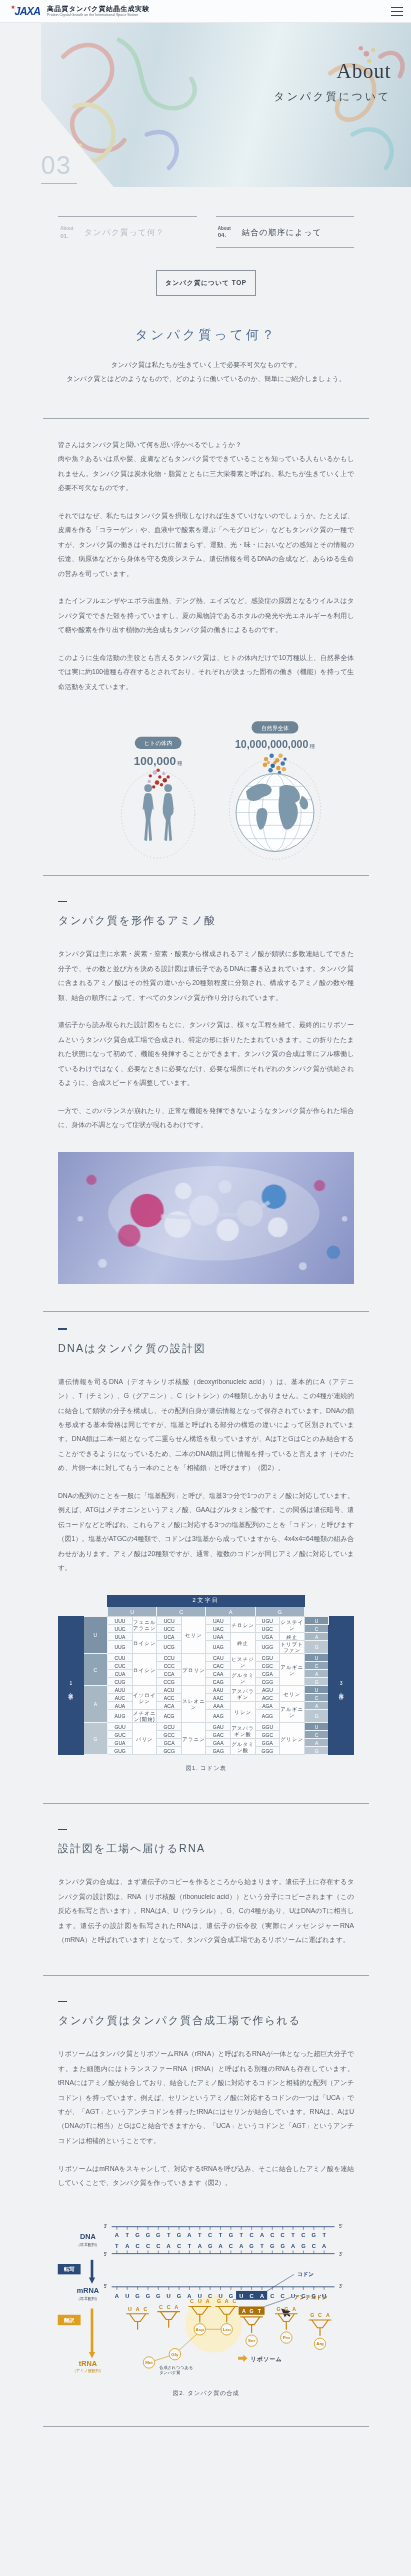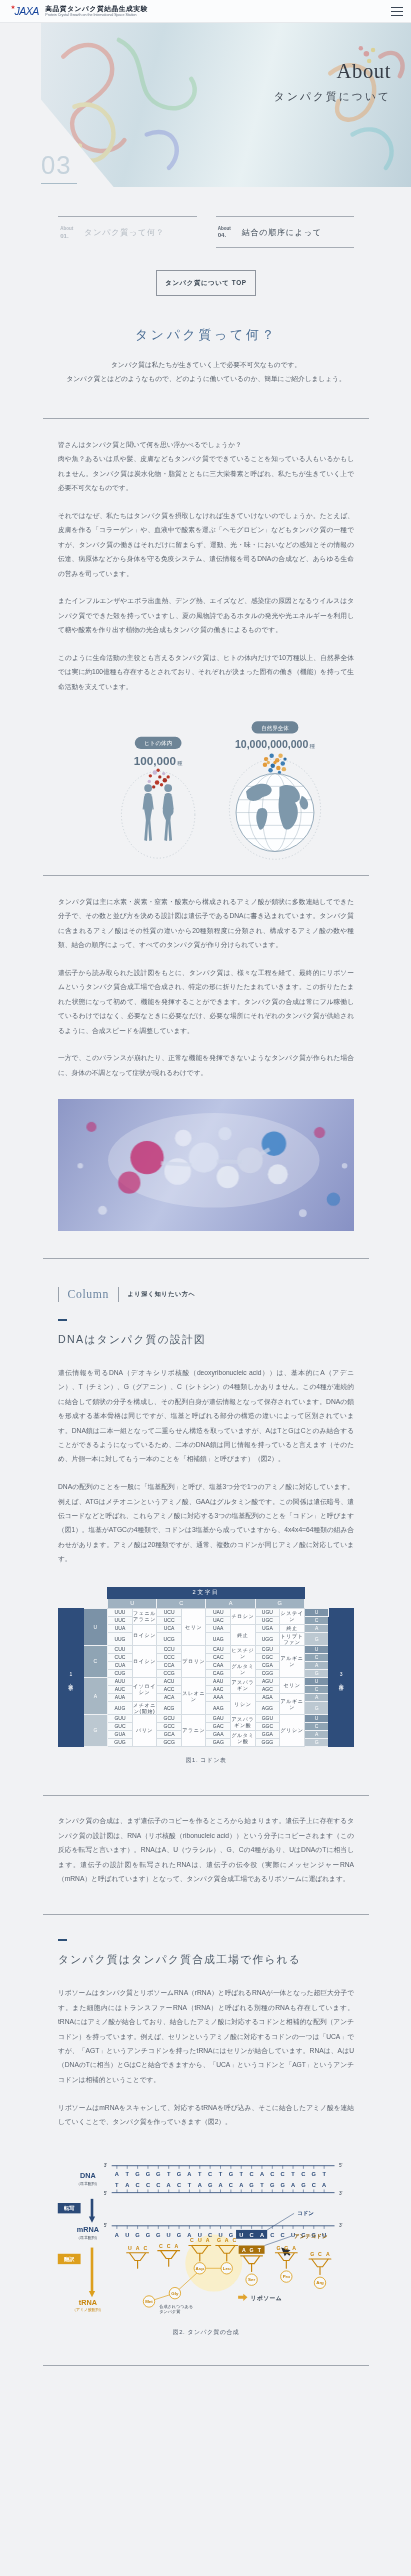--- a/index.html
+++ b/index.html
@@ -3,21 +3,21 @@
 <meta charset="utf-8">
 <style>
   * { box-sizing: border-box; margin: 0; padding: 0; }
   body { width: 412px; background:#f1f2f4; color:#5a626e;
          font-family:"Liberation Sans","DejaVu Sans",sans-serif; }
   .page { width:412px; position:relative; overflow:hidden; }
 
   
   .site-header{height:23.4px;background:#fbfcfd;display:flex;align-items:center;
     padding:0 9px 0 14.5px;border-bottom:0.6px solid #e7e9ec;}
-  .logo{font-style:italic;font-weight:400;font-size:10.6px;color:#16449c;letter-spacing:-0.6px;position:relative;text-align:right;}
+  .logo{font-style:italic;font-weight:700;font-size:10.6px;color:#16449c;letter-spacing:-0.6px;position:relative;text-align:right;}
   .logo .star{color:#d33; font-size:5.6px; position:absolute; top:-1.1px; left:-3.9px;}
   .brand{margin-left:6.7px;line-height:1.25;}
   .brand-title{font-size:6.7px;font-weight:bold;color:#1d2735;letter-spacing:0.6px;}
   .brand-sub{font-size:3.6px;color:#66707f;}
   .burger{margin-left:auto;width:12.2px;height:9px;display:flex;flex-direction:column;justify-content:space-between;cursor:pointer;}
   .burger span{display:block;height:1.1px;background:#3a4654;}
 
   
   .hero{margin-left:41px;height:164px;position:relative;
     background:linear-gradient(105deg,#e2e9ee 0%,#cddde4 30%,#e8f1f3 58%,#bed1da 100%);}
@@ -244,20 +244,24 @@
         <path d="M-52,-38 C-40,-52 -16,-56 -8,-46 C-2,-38 -10,-30 -22,-28 C-30,-20 -44,-18 -50,-26 Z"></path>
         <path d="M-30,-6 C-20,-12 -12,-6 -14,6 C-16,22 -22,34 -28,30 C-34,18 -36,4 -30,-6 Z"></path>
         <path d="M8,-46 C22,-54 38,-48 42,-38 C48,-28 44,-20 36,-18 C44,-6 42,10 34,22 C28,32 18,34 14,24 C8,8 4,-10 8,-30 Z"></path>
         <path d="M48,-30 C58,-26 62,-16 58,-8 C52,-2 46,-8 44,-18 Z"></path>
       </g>
     </g>
   </svg></div>
 
   <div class="divider" style="margin-top:12.2px;"></div>
 
+  <div class="sub-head">
+    <div class="dash"></div>
+    <h2 class="sub-title">タンパク質を形作るアミノ酸</h2>
+  </div>
   <div class="paras first-gap">
       <p class="para">タンパク質は主に水素・炭素・窒素・酸素から構成されるアミノ酸が鎖状に多数連結してできた分子で、その数と並び方を決める設計図は遺伝子であるDNAに書き込まれています。タンパク質に含まれるアミノ酸はその性質の違いから20種類程度に分類され、構成するアミノ酸の数や種類、結合の順序によって、すべてのタンパク質が作り分けられています。</p>
       <p class="para">遺伝子から読み取られた設計図をもとに、タンパク質は、様々な工程を経て、最終的にリボソームというタンパク質合成工場で合成され、特定の形に折りたたまれていきます。この折りたたまれた状態になって初めて、機能を発揮することができます。タンパク質の合成は常にフル稼働しているわけではなく、必要なときに必要なだけ、必要な場所にそれぞれのタンパク質が供給されるように、合成スピードを調整しています。</p>
       <p class="para">一方で、このバランスが崩れたり、正常な機能を発揮できないようなタンパク質が作られた場合に、身体の不調となって症状が現れるわけです。</p>
     </div>
 
   <div class="molecule-banner">
     <svg width="296" height="132" viewBox="0 0 532 237">
       <ellipse cx="280" cy="110" rx="190" ry="85" fill="#ffffff" opacity="0.25"></ellipse>
       <g opacity="0.9">
@@ -280,26 +284,20 @@
         <circle cx="495" cy="180" r="12" fill="#2f7ac2" opacity="0.6"></circle>
         <circle cx="440" cy="205" r="7" fill="#eef1f8" opacity="0.6"></circle>
         <circle cx="40" cy="120" r="5" fill="#eef1f8" opacity="0.6"></circle>
         <circle cx="515" cy="120" r="5" fill="#eef1f8" opacity="0.6"></circle>
       </g>
     </svg>
   </div>
 
   <div class="divider" style="margin-top:27px;"></div>
 
-  <div class="column-head">
-    <div class="vbar"></div>
-    <div class="column-word">Column</div>
-    <div class="vbar"></div>
-    <div class="column-note">より深く知りたい方へ</div>
-  </div>
 
   <div class="sub-head" style="margin-top:16.7px;">
     <div class="dash"></div>
     <h2 class="sub-title">DNAはタンパク質の設計図</h2>
   </div>
   <div class="paras first-gap">
       <p class="para">遺伝情報を司るDNA（デオキシリボ核酸（deoxyribonucleic acid））は、基本的にA（アデニン）、T（チミン）、G（グアニン）、C（シトシン）の4種類しかありません。この4種が連続的に結合して鎖状の分子を構成し、その配列自身が遺伝情報となって保存されています。DNAの鎖を形成する基本骨格は同じですが、塩基と呼ばれる部分の構造の違いによって区別されています。DNA鎖は二本一組となって二重らせん構造を取っていますが、AはTとGはCとのみ結合することができるようになっているため、二本のDNA鎖は同じ情報を持っていると言えます（そのため、片側一本に対してもう一本のことを「相補鎖」と呼びます）（図2）。</p>
       <p class="para">DNAの配列のことを一般に「塩基配列」と呼び、塩基3つ分で1つのアミノ酸に対応しています。例えば、ATGはメチオニンというアミノ酸、GAAはグルタミン酸です。この関係は遺伝暗号、遺伝コードなどと呼ばれ、これらアミノ酸に対応する3つの塩基配列のことを「コドン」と呼びます（図1）。塩基がATGCの4種類で、コドンは3塩基から成っていますから、4x4x4=64種類の組み合わせがあります。アミノ酸は20種類ですが、通常、複数のコドンが同じアミノ酸に対応しています。</p>
     </div>
 
@@ -462,20 +460,24 @@
             <td class="codon-c">GGG</td>
             <td class="tletter" style="background:#bcc8d1">G</td>
           </tr>
         </tbody>
       </table>
     <div class="fig-cap">図1. コドン表</div>
   </div>
 
   <div class="divider" style="margin-top:30px;"></div>
 
+  <div class="sub-head">
+    <div class="dash"></div>
+    <h2 class="sub-title">設計図を工場へ届けるRNA</h2>
+  </div>
   <div class="paras first-gap">
       <p class="para">タンパク質の合成は、まず遺伝子のコピーを作るところから始まります。遺伝子上に存在するタンパク質の設計図は、RNA（リボ核酸（ribonucleic acid））という分子にコピーされます（この反応を転写と言います）。RNAはA、U（ウラシル）、G、Cの4種があり、UはDNAのTに相当します。遺伝子の設計図を転写されたRNAは、遺伝子の伝令役（実際にメッセンジャーRNA（mRNA）と呼ばれています）となって、タンパク質合成工場であるリボソームに運ばれます。</p>
     </div>
 
   <div class="divider" style="margin-top:28px;"></div>
 
   <div class="sub-head">
     <div class="dash"></div>
     <h2 class="sub-title">タンパク質はタンパク質合成工場で作られる</h2>
   </div>

